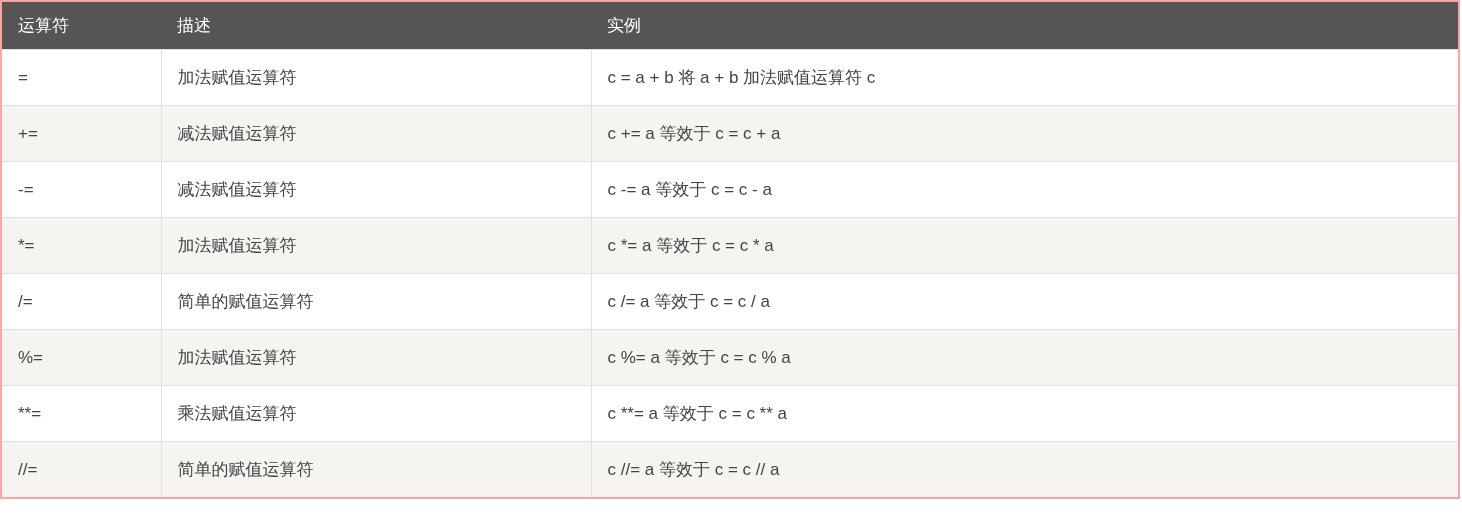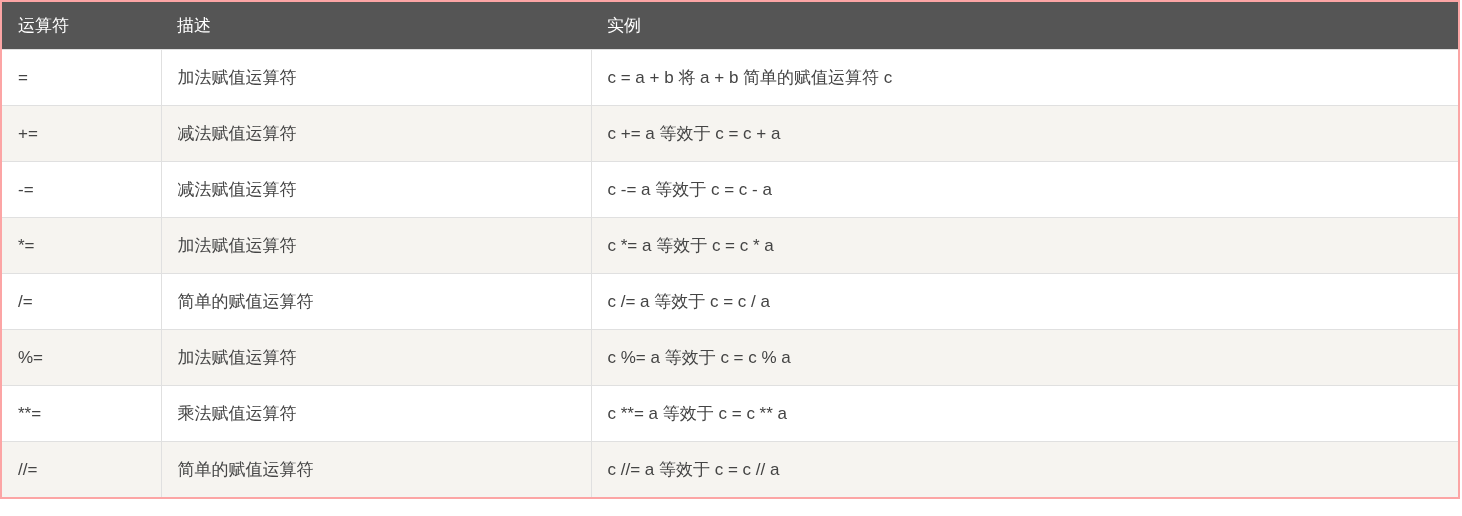--- a/index.html
+++ b/index.html
@@ -60,21 +60,21 @@
     <tr>
       <th class="col-operator">运算符</th>
       <th class="col-desc">描述</th>
       <th class="col-example">实例</th>
     </tr>
   </thead>
   <tbody>
     <tr>
       <td class="col-operator">=</td>
       <td class="col-desc">加法赋值运算符</td>
-      <td class="col-example">c = a + b 将 a + b 简单的赋值运算符 c</td>
+      <td class="col-example">c = a + b 将 a + b 加法赋值运算符 c</td>
     </tr>
     <tr>
       <td class="col-operator">+=</td>
       <td class="col-desc">减法赋值运算符</td>
       <td class="col-example">c += a 等效于 c = c + a</td>
     </tr>
     <tr>
       <td class="col-operator">-=</td>
       <td class="col-desc">减法赋值运算符</td>
       <td class="col-example">c -= a 等效于 c = c - a</td>

